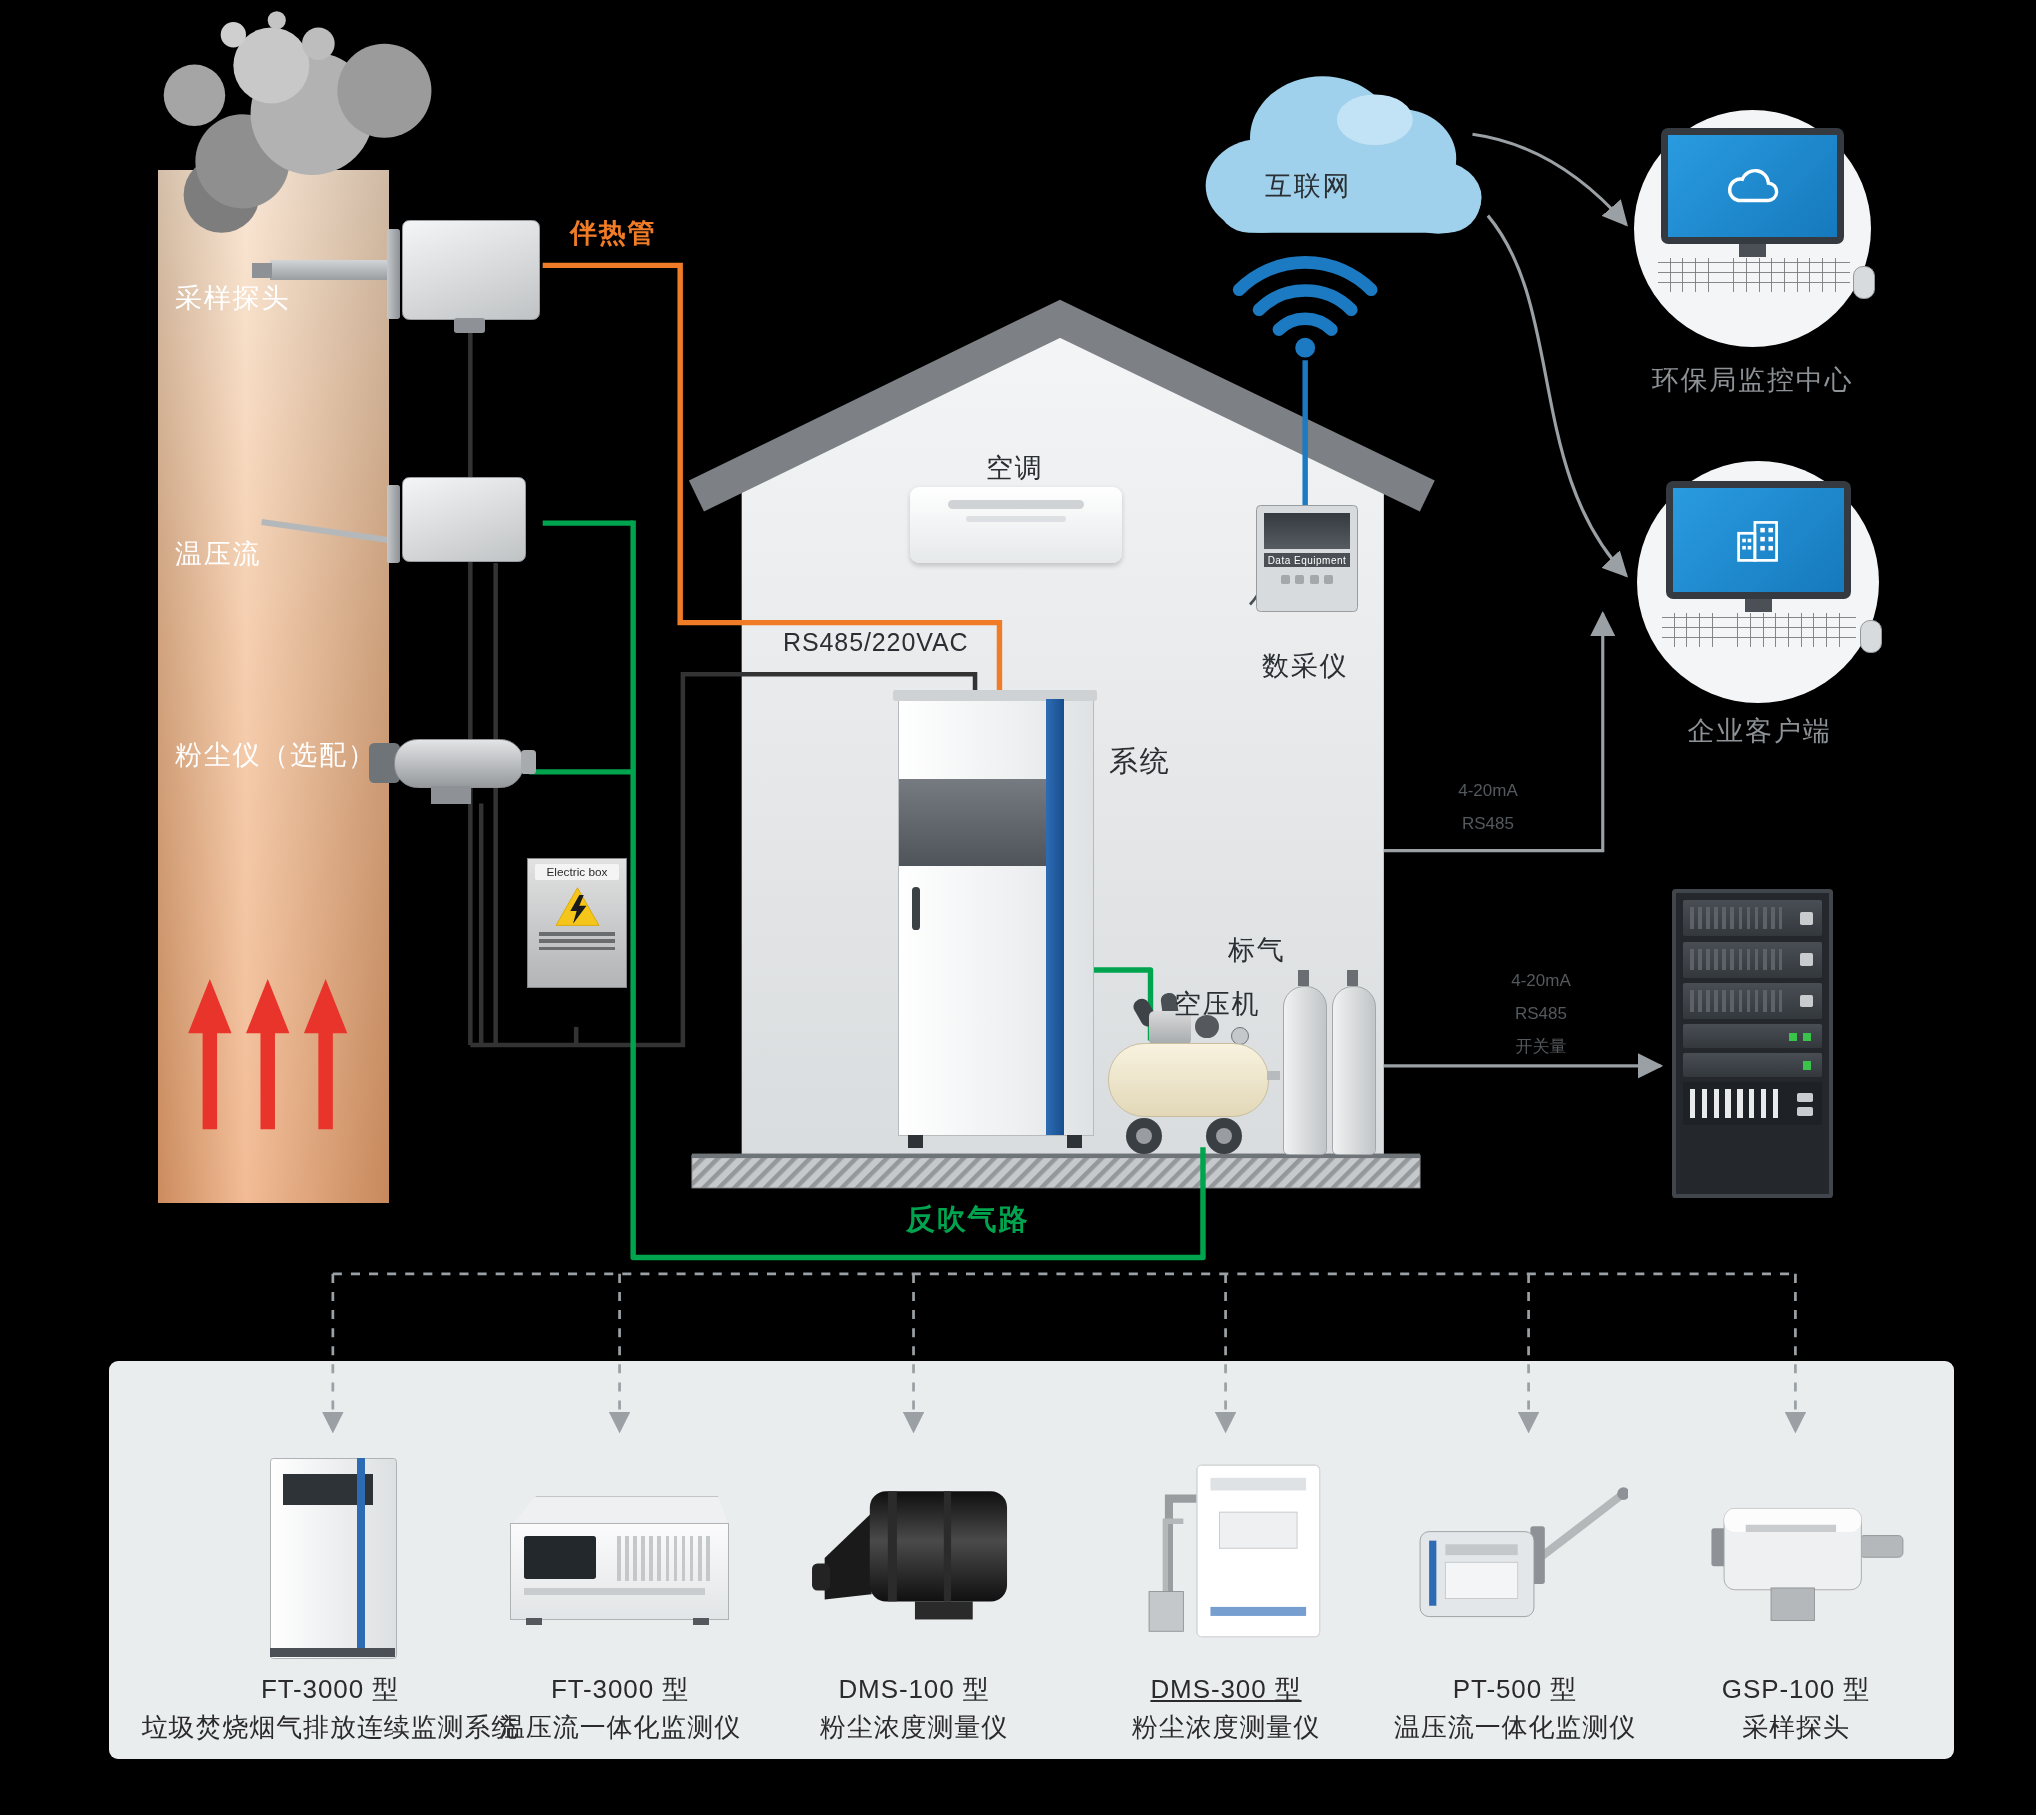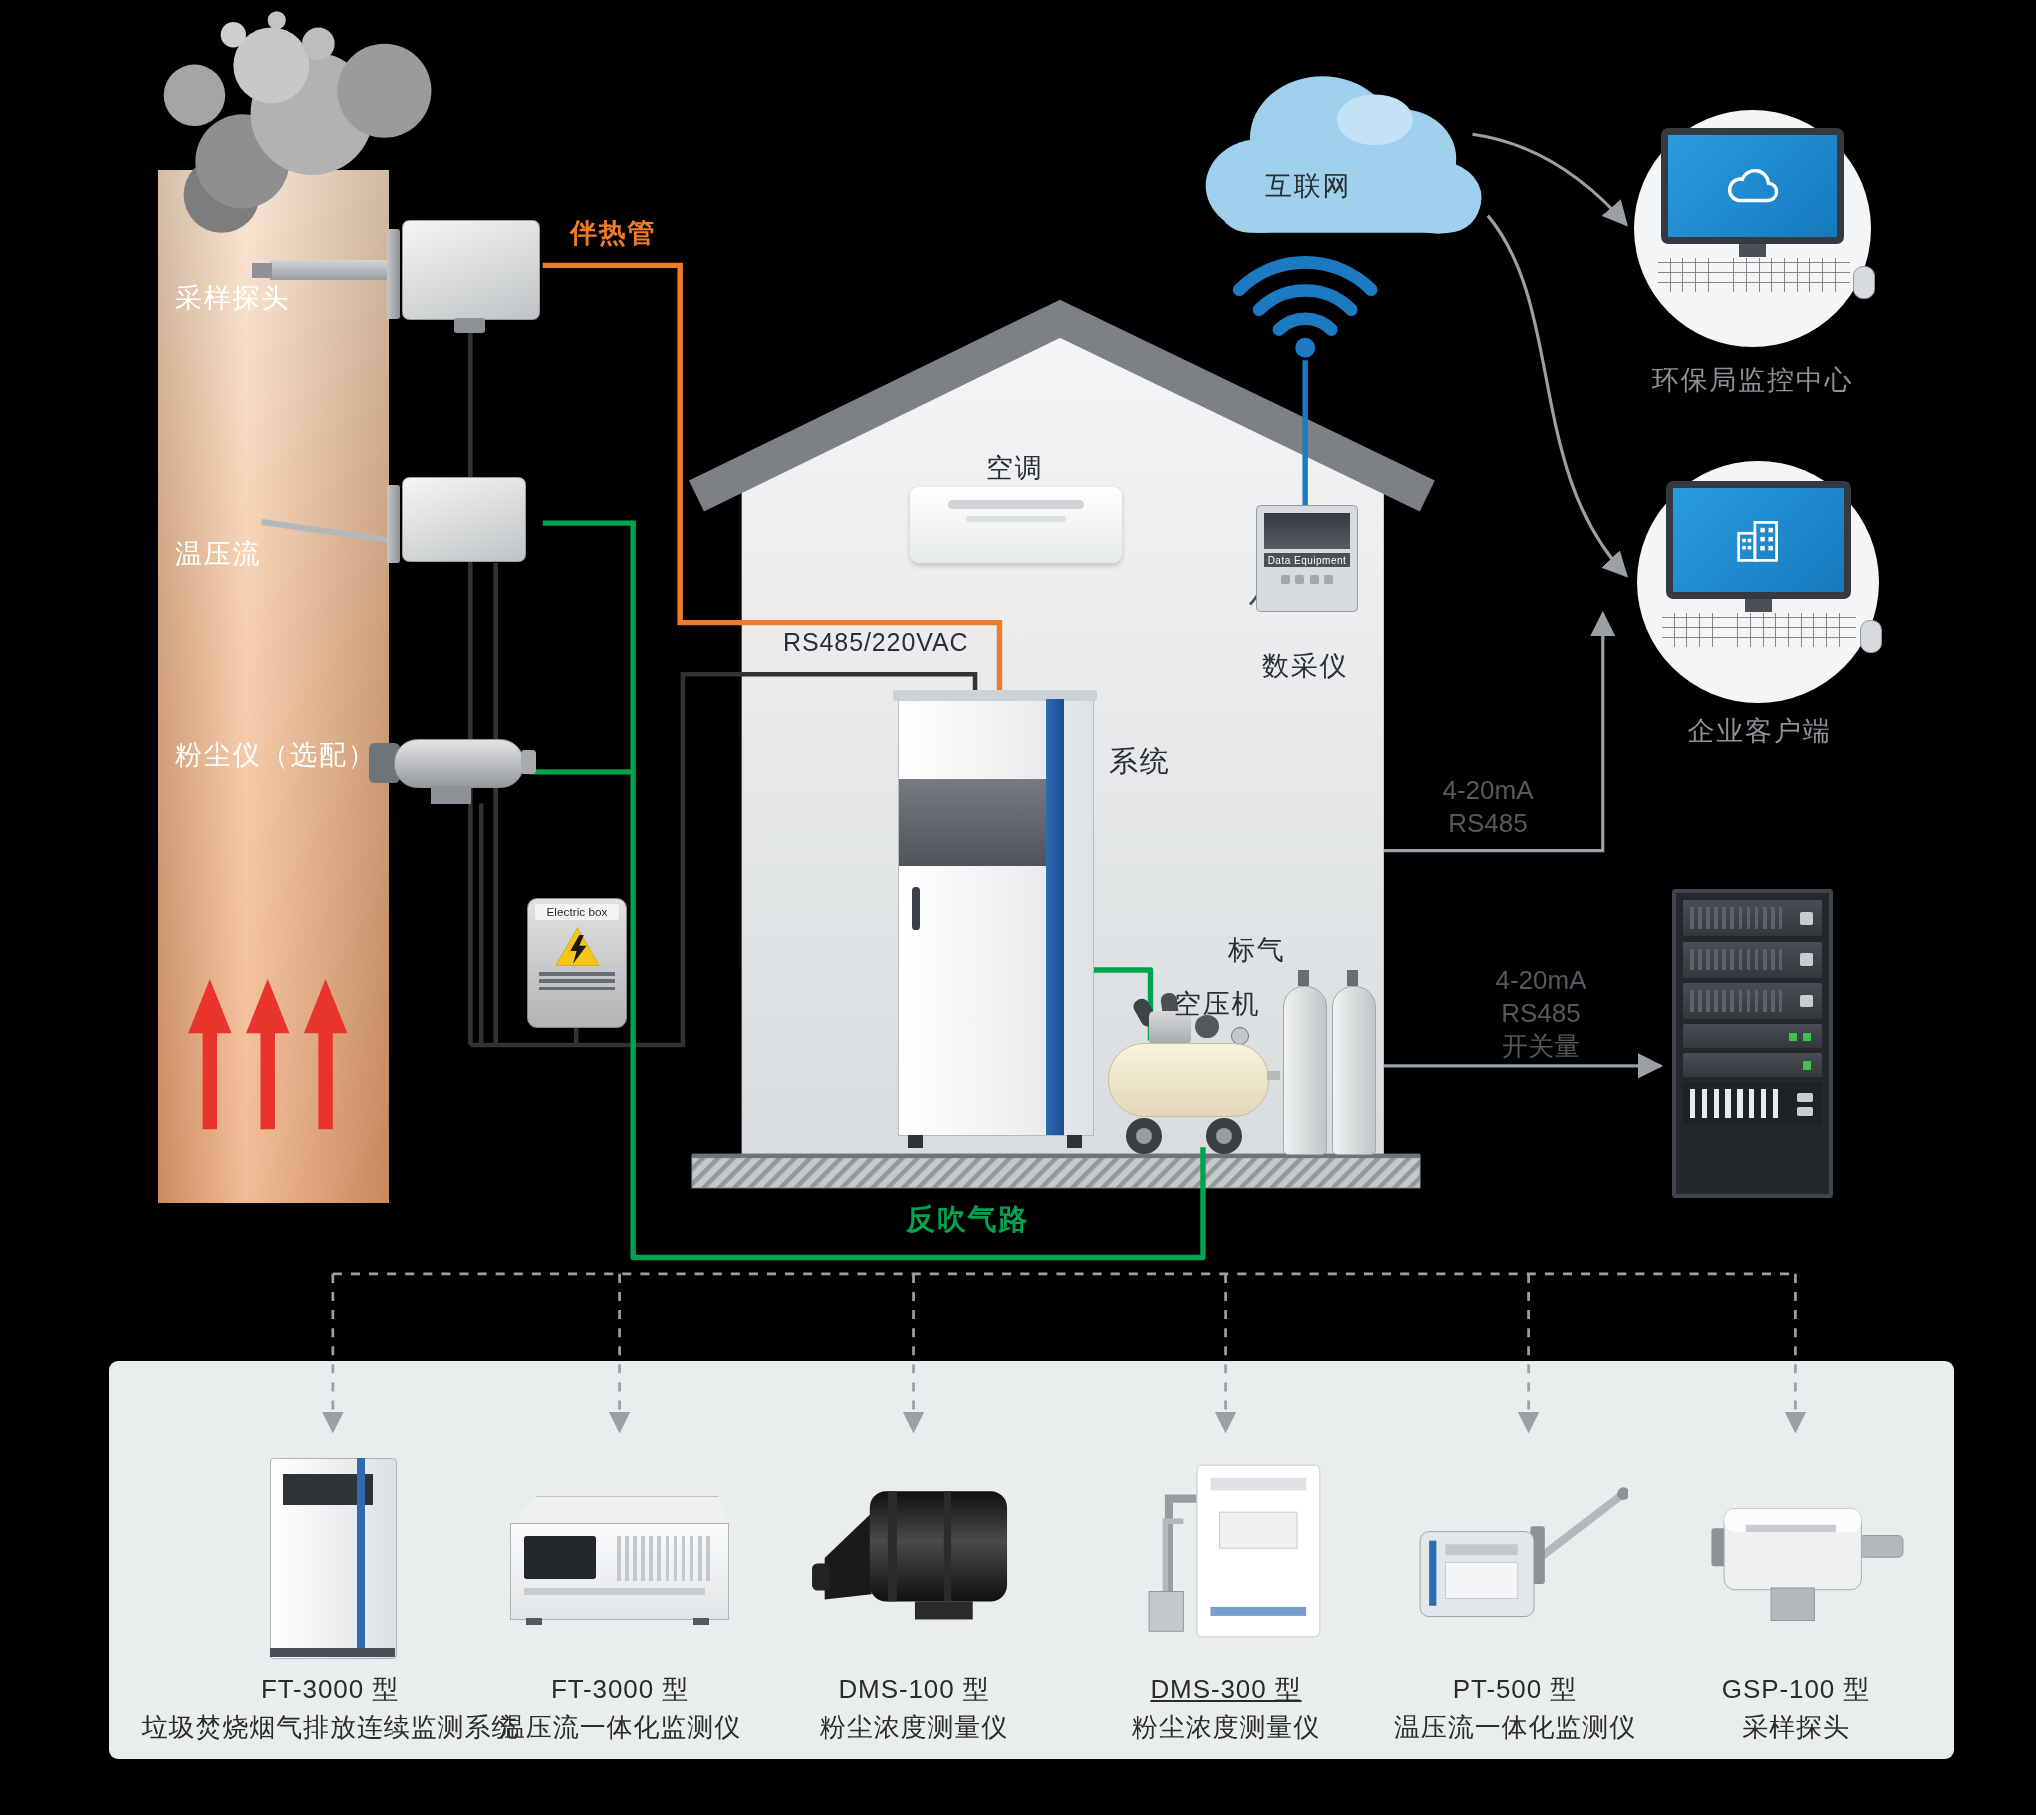--- a/index.html
+++ b/index.html
@@ -5,21 +5,21 @@
   html,body{margin:0;padding:0;background:#000;}
   .canvas{position:relative;width:2036px;height:1816px;background:#000;overflow:hidden;
           font-family:"Liberation Sans","DejaVu Sans",sans-serif;}
   .abs{position:absolute;}
   svg.layer{position:absolute;left:0;top:0;pointer-events:none;}
   .t{position:absolute;color:#ffffff;font-size:27px;letter-spacing:1.8px;white-space:nowrap;}
   .dark{color:#2b2f33;}
   .gray{color:#8d9296;}
   .orange{color:#F07C28;font-weight:bold;}
   .green{color:#00A44E;font-weight:bold;}
-  .sig{position:absolute;color:#54595d;font-size:26px;text-align:center;line-height:33px;}
+  .sig{position:absolute;color:#54595d;font-size:17px;text-align:center;line-height:33px;}
   .center{text-align:center;}
   
   .stack{left:158px;top:170px;width:231px;height:1033px;
          background-image:linear-gradient(90deg,rgba(0,0,0,.14),rgba(255,255,255,.28) 38%,rgba(0,0,0,.16)),
                           linear-gradient(180deg,#f6ddc4 0%,#f2bd92 45%,#eda26d 100%);}
   
   .acunit{left:910px;top:487px;width:212px;height:76px;background:linear-gradient(#ffffff,#e6e9ea);
           border-radius:9px;box-shadow:0 2.7px 5.4px rgba(0,0,0,.18);}
   .acvent{width:136px;height:9px;background:#d0d3d5;border-radius:4.5px;margin:12.7px auto 0;}
   .acvent2{width:100px;height:6.3px;background:#dde0e2;border-radius:3.6px;margin:7.2px auto 0;}
@@ -28,22 +28,22 @@
   .daqlabel{margin:3.6px 7.2px 0;background:#4a5055;color:#fff;font-size:10px;text-align:center;padding:1.8px 0;letter-spacing:0.5px;}
   .daqdots{display:flex;gap:5.4px;justify-content:center;margin-top:7.2px;}
   .daqdots span{width:9px;height:9px;background:#a5a8aa;display:block;border-radius:1.8px;}
   .cab{left:898px;top:698px;width:194px;height:436px;background:linear-gradient(90deg,#ffffff 0%,#eef0f1 60%,#dfe2e4 100%);
        border:0.9px solid #b8bbbd;}
   .cabtop{position:absolute;left:-6.3px;top:-9px;width:204px;height:11px;background:#cfd2d4;border-radius:2.7px;}
   .cabstripe{position:absolute;left:147px;top:0;width:18px;height:100%;background:linear-gradient(90deg,#2d6cb5,#194e8e);}
   .cabpanel{position:absolute;left:0;top:80px;width:147px;height:87px;background:linear-gradient(#757b81,#4e545a);}
   .cabhandle{position:absolute;left:12.7px;top:188px;width:8.1px;height:43px;background:#3c4146;border-radius:3.6px;}
   .cabfoot{position:absolute;bottom:-12.7px;width:14.5px;height:12.7px;background:#2e3338;}
-  .ebox{left:527px;top:898px;width:98px;height:128px;background:linear-gradient(#e2e2e2,#b2b4b6);
-        border:1.8px solid #85888b;border-radius:10px;}
+  .ebox{left:527px;top:858px;width:98px;height:128px;background:linear-gradient(#e2e2e2,#b2b4b6);
+        border:1.8px solid #85888b;border-radius:0;}
   .eboxlabel{margin:5.4px 7.2px 0;background:#f4f4f4;color:#2b2b2b;font-size:11.8px;text-align:center;border-radius:1.8px;padding:0.9px 0;}
   .event{height:3.6px;background:#6a6d70;margin:3.6px 11px 0;}
   .tank{position:absolute;left:9px;top:52px;width:159px;height:72px;border-radius:36px;
         background:linear-gradient(#f8f2df,#e2d8b8);border:0.9px solid #c9bf9f;}
   .wheel{position:absolute;width:36px;height:36px;border-radius:50%;background:#3a3f44;bottom:0;}
   .wheel i{position:absolute;left:10px;top:10px;width:16.3px;height:16.3px;border-radius:50%;background:#9a9da0;display:block;}
   .cyl{position:absolute;top:20px;width:42px;height:167px;border-radius:21px 21px 5.4px 5.4px;
        background:linear-gradient(90deg,#f0f2f3,#c2c5c7);border:0.9px solid #a5a8aa;}
   .cylvalve{position:absolute;top:3.6px;width:11px;height:16.3px;background:#6a6e72;}
   

